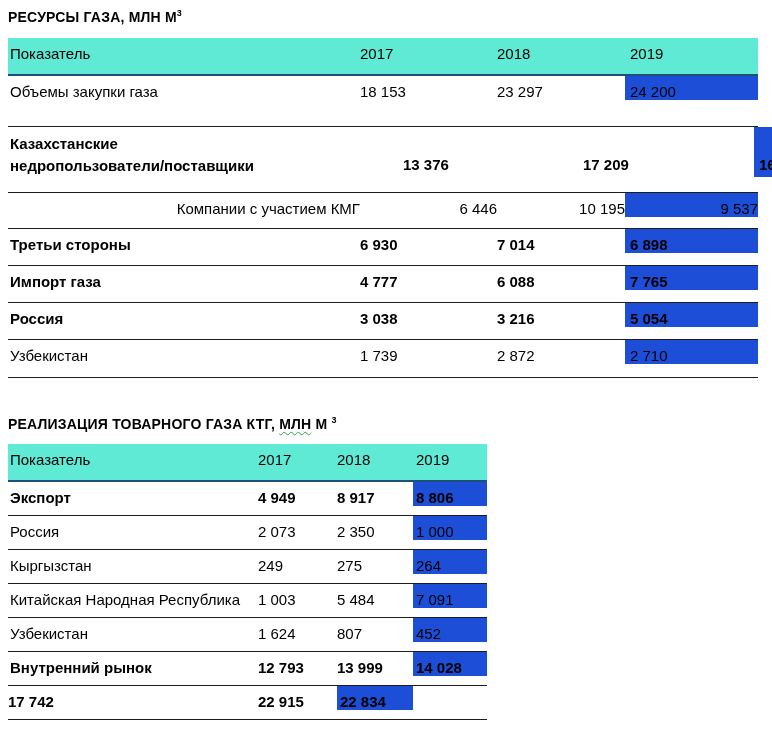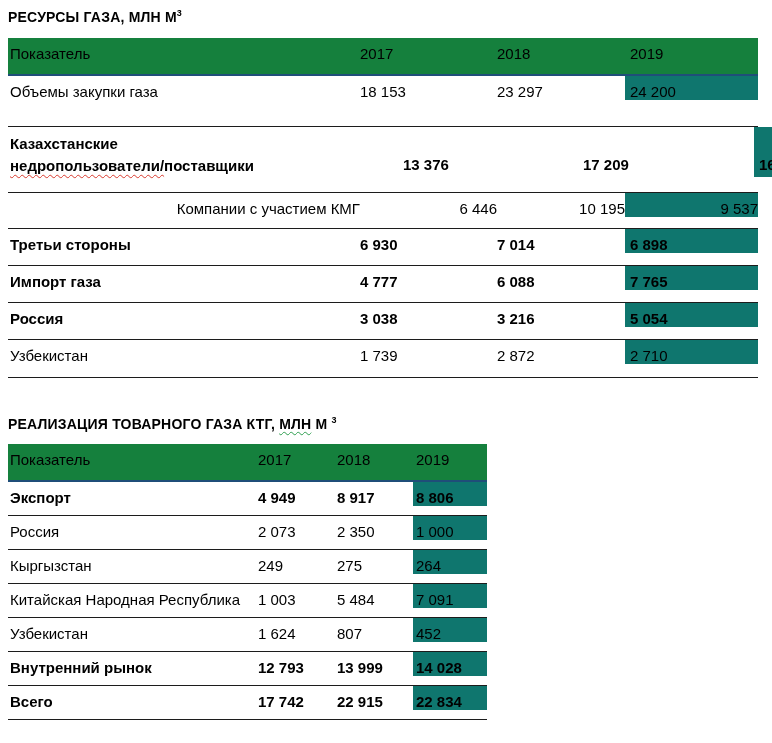--- a/index.html
+++ b/index.html
@@ -30,47 +30,46 @@
   .tr {
     display: grid;
     box-sizing: border-box;
     border-bottom: 1px solid #1c1c1c;
     align-content: start;
   }
   .t1 .tr { grid-template-columns: 352px 137px 128px 133px; }
   .t2 .tr { grid-template-columns: 250px 79px 76px 74px; }
 
   .thead {
-    background: #15803d;
+    background: #5eead4;
     border-bottom: 2px solid #1f4e79;
   }
   .td { box-sizing: border-box; padding-top: 7px; white-space: nowrap; overflow: visible; }
   .lbl { padding-left: 2px; }
   .t1 .td.c4 { padding-left: 5px; }
   .t2 .td.c4 { padding-left: 3px; }
-  .hl { background: #0f766e; }
+  .hl { background: #1d4ed8; }
 
   .b { font-weight: bold; }
 
   
   .t1 .hrow { height: 38px; }
   .t1 .r0 { height: 51px; }
   .t1 .r1 { height: 66px; gap: 43px; }
   .t1 .r1 .lbl { line-height: 22px; padding-top: 6px; }
   .t1 .r1 .num { padding-top: 29px; }
   .t1 .r2 { height: 36px; text-align: right; }
   .t1 .r3, .t1 .r4, .t1 .r5 { height: 37px; font-weight: bold; }
   .t1 .r6 { height: 38px; }
 
   
   .t2 .hrow { height: 38px; }
   .t2 .r { height: 34px; }
 
   .sq-red {
-    text-decoration: underline;
     text-decoration-style: wavy;
     text-decoration-color: #d83a2e;
     text-decoration-thickness: 1px;
     text-underline-offset: 3px;
     text-decoration-skip-ink: none;
   }
   .sq-green {
     text-decoration: underline;
     text-decoration-style: wavy;
     text-decoration-color: #2e9e4f;
@@ -192,19 +191,18 @@
     </div>
 
     <div class="tr r b">
       <div class="td lbl">Внутренний рынок</div>
       <div class="td num">12 793</div>
       <div class="td num">13 999</div>
       <div class="td num c4 hl">14 028</div>
     </div>
 
     <div class="tr r b">
-      <div class="td lbl">Всего</div>
       <div class="td num">17 742</div>
       <div class="td num">22 915</div>
       <div class="td num c4 hl">22 834</div>
     </div>
   </div>
 </section>
 
 </body></html>

